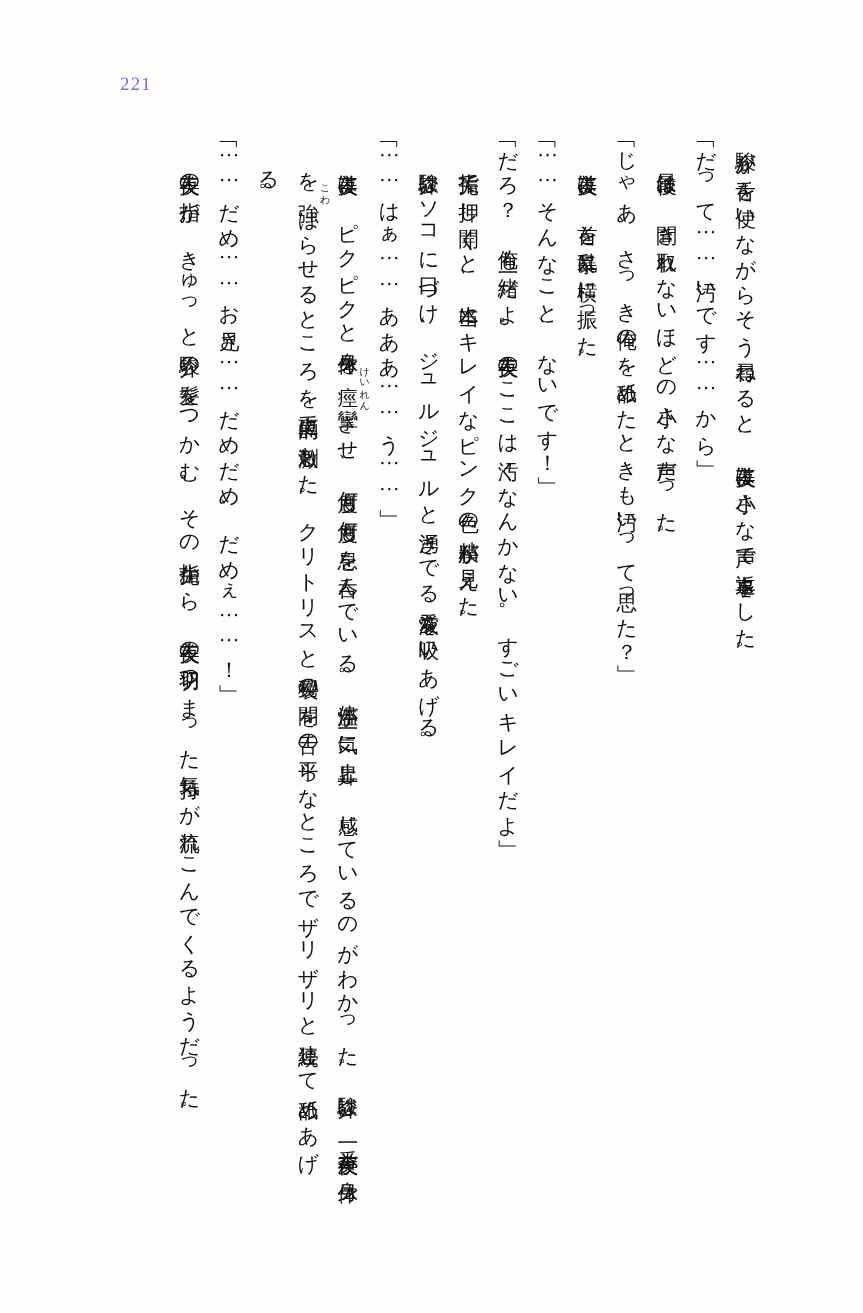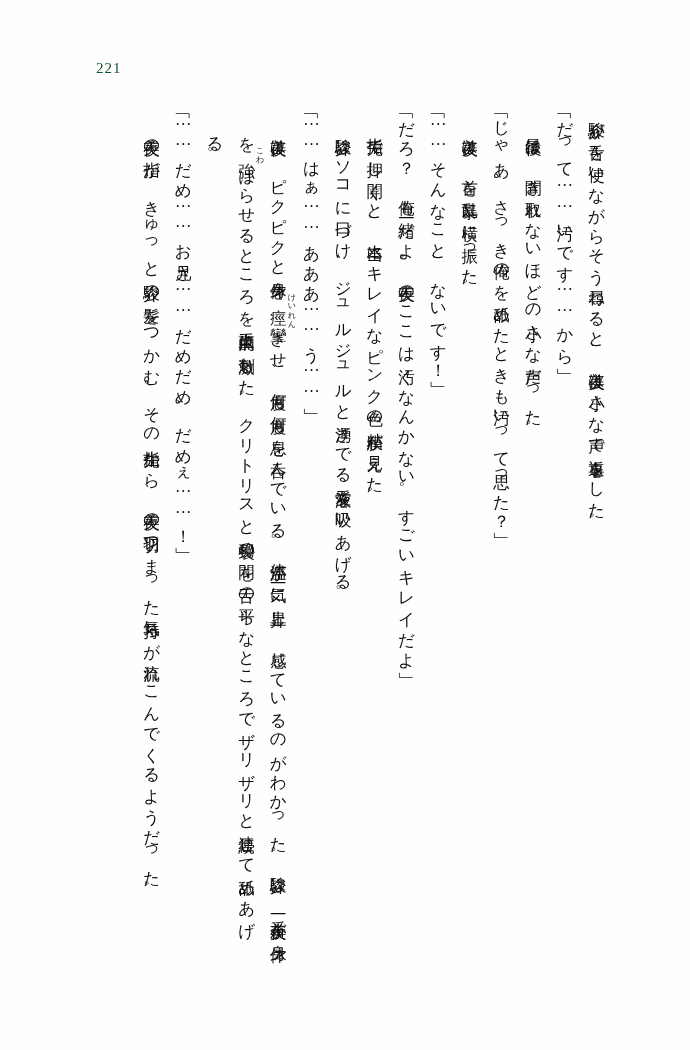--- a/index.html
+++ b/index.html
@@ -22,21 +22,21 @@
     height: 1050px;
     background: #fefefe;
   }
   #page-number {
     position: absolute;
     top: 60px;
     left: 96px;
     font-size: 15px;
     font-family: "Liberation Serif", "DejaVu Serif", serif;
     letter-spacing: 1px;
-    color: #14532d;
+    color: #8b5cf6;
   }
   #text-block {
     position: absolute;
     top: 108px;
     right: 78px;
     height: 830px;
     width: 520px;
     writing-mode: vertical-rl;
     -webkit-writing-mode: vertical-rl;
     text-orientation: upright;

